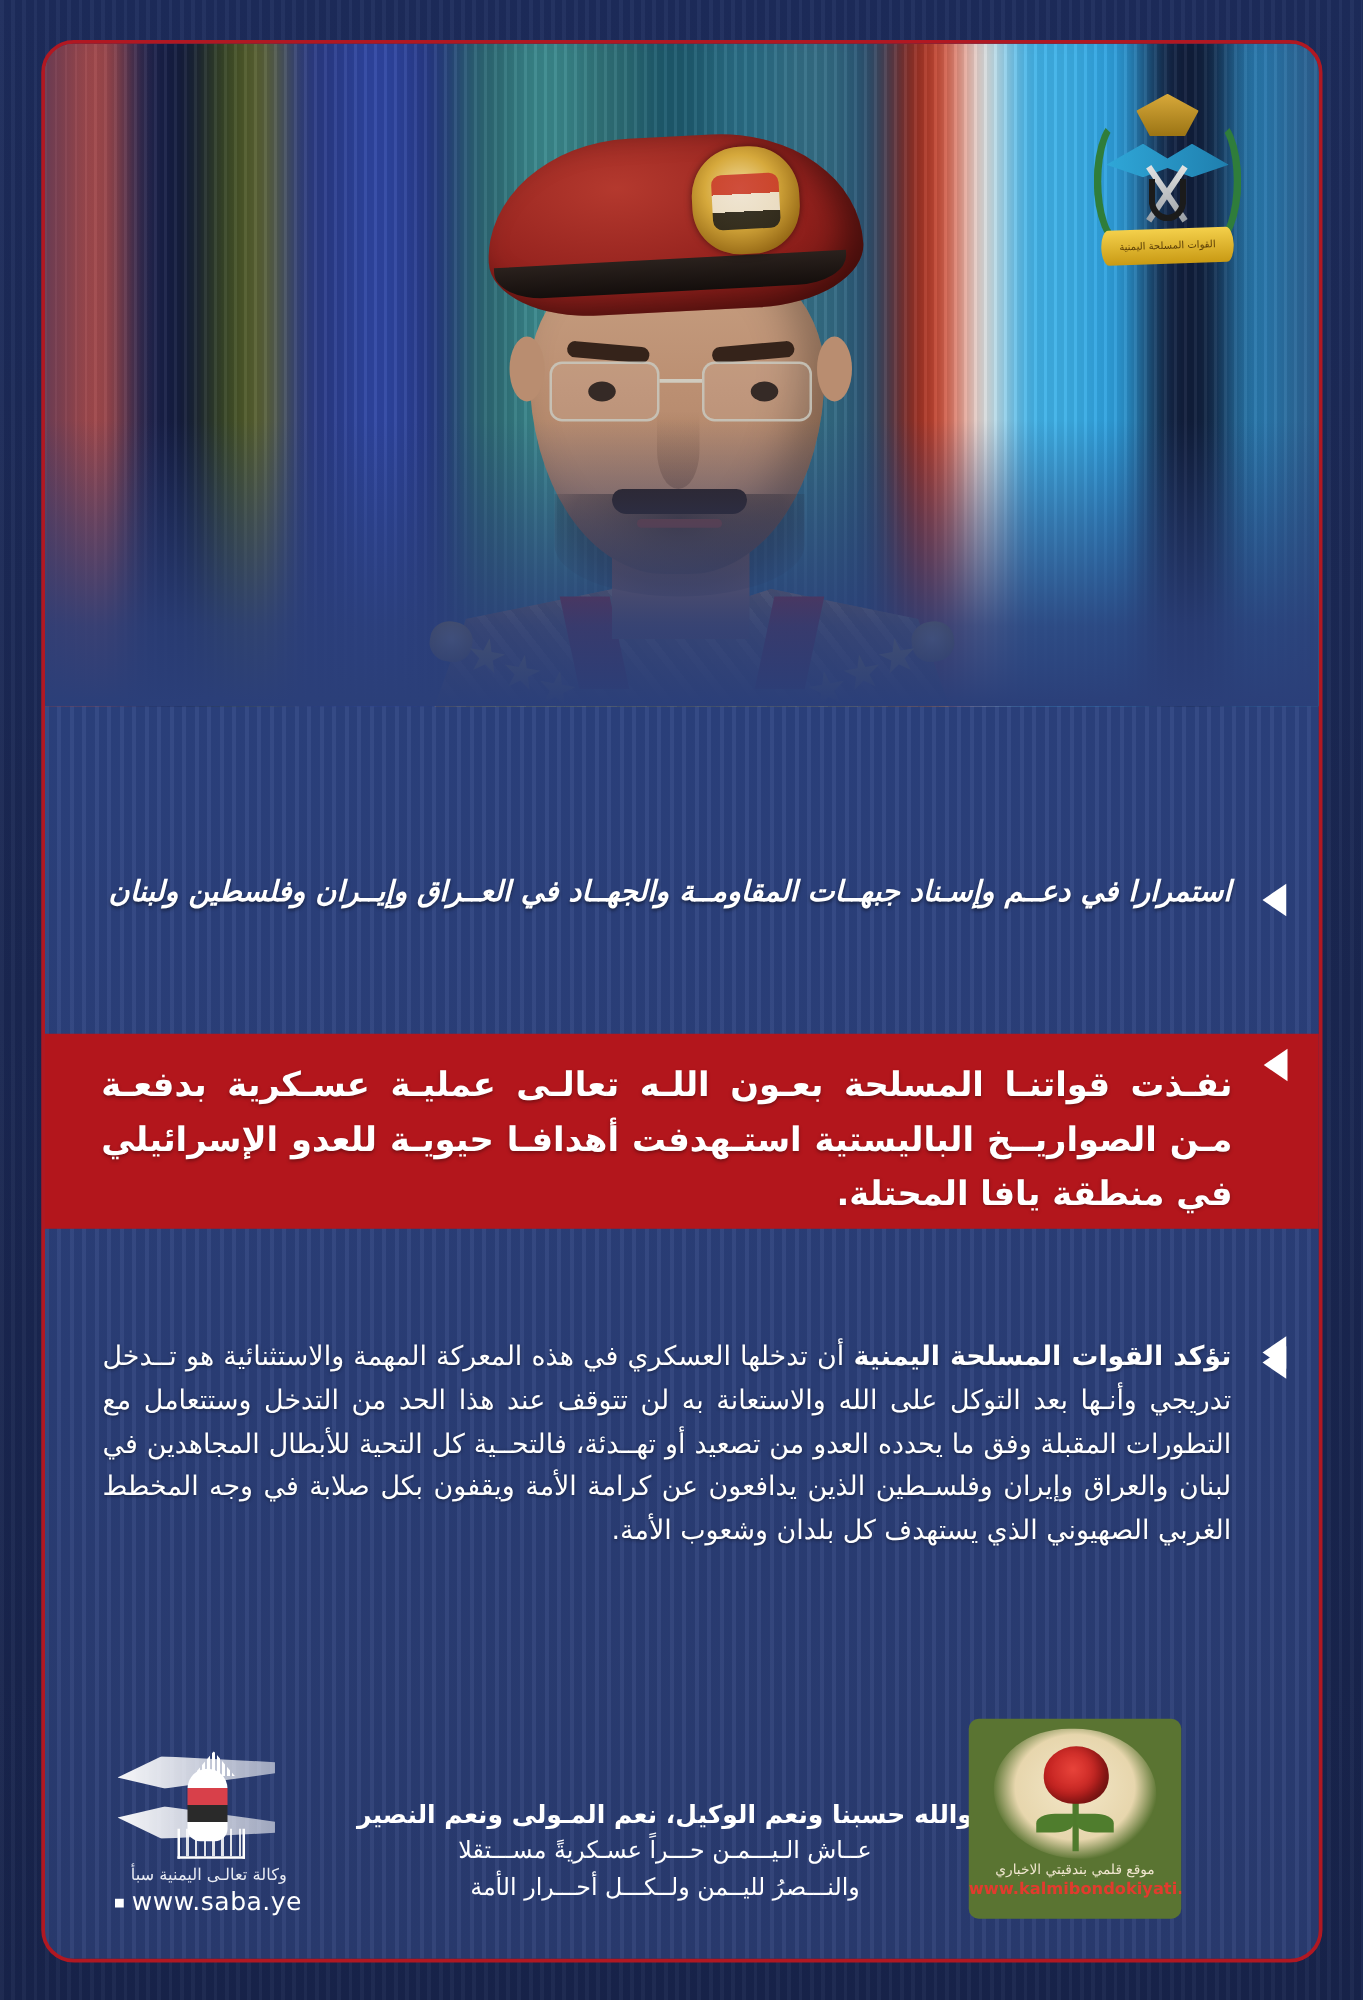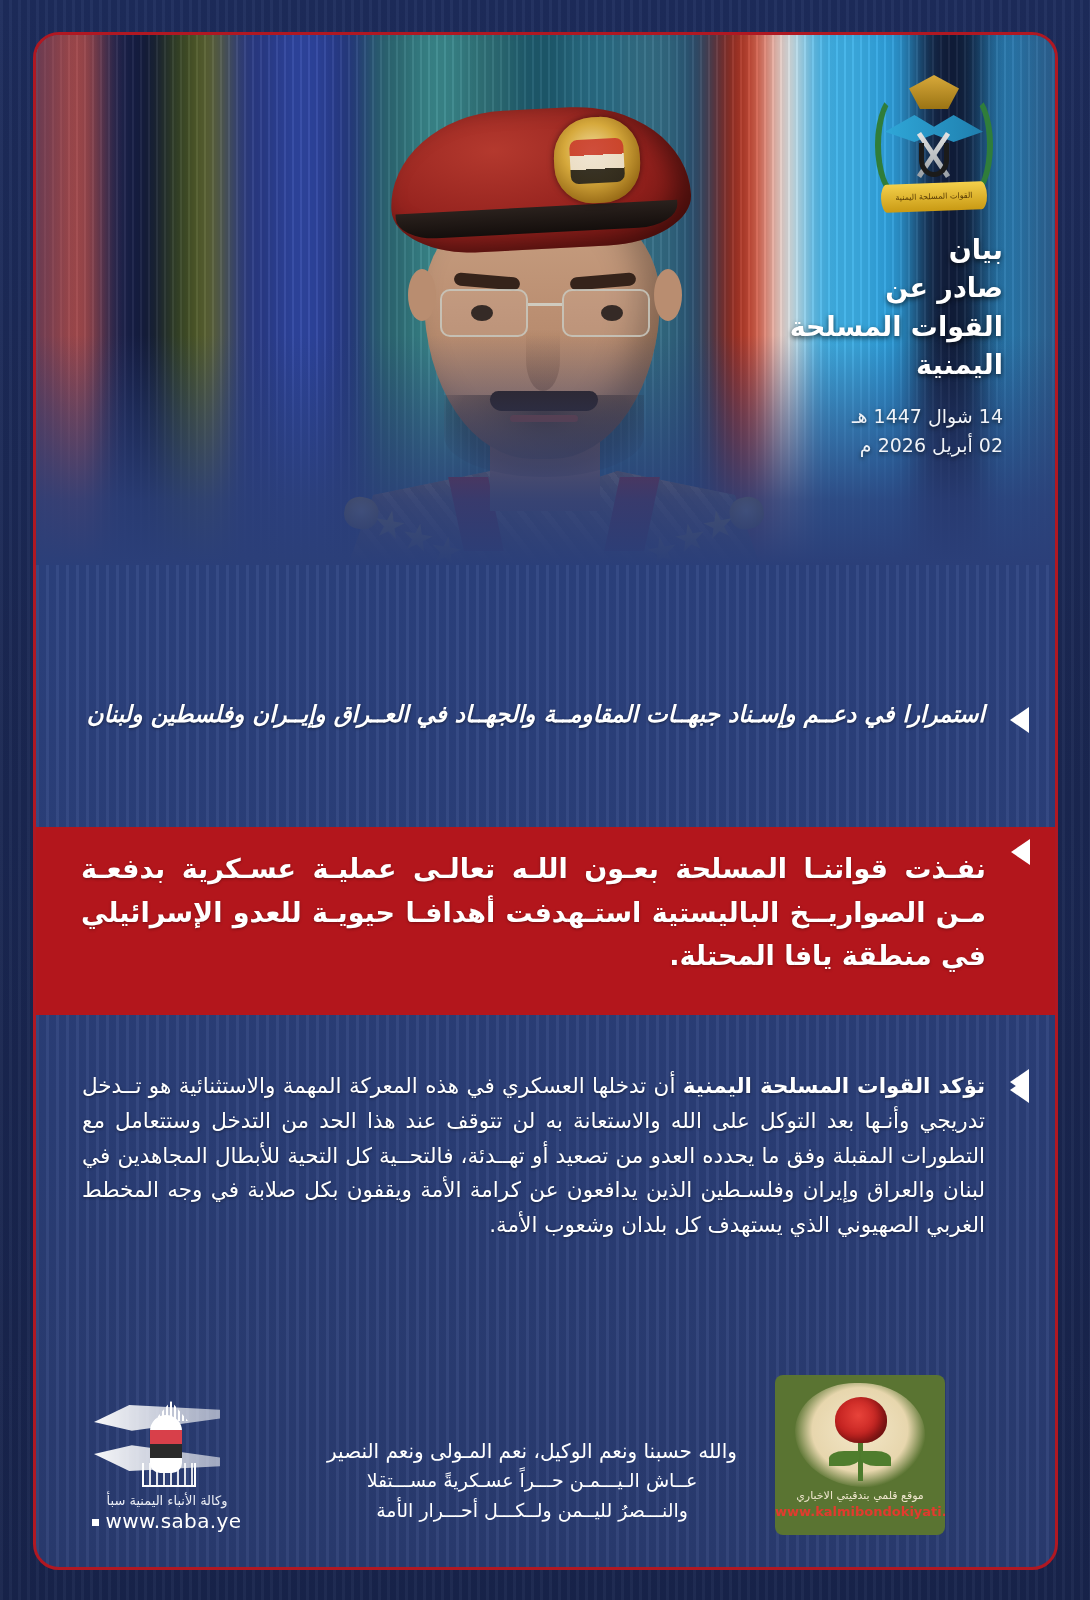--- a/index.html
+++ b/index.html
@@ -335,21 +335,21 @@
     position: absolute; right: 26px; top: 12px;
     width: 0; height: 0;
     border-top: 13px solid transparent;
     border-bottom: 13px solid transparent;
     border-right: 19px solid #ffffff;
   }
 
   
   #redBand {
     position: absolute; left: -1px; right: -1px;
-    top: 792px; height: 188px;
+    top: 792px; height: 156px;
     background: #b3161c;
     z-index: 4;
   }
   #redBand .para {
     font-size: 27px; font-weight: 700; line-height: 1.62;
     padding: 20px 70px 0 46px; margin: 0;
     text-shadow: 0 1px 3px rgba(0,0,0,.35);
   }
 
   
@@ -380,21 +380,21 @@
     background: repeating-linear-gradient(90deg, transparent 0 5px, rgba(255,255,255,.85) 5px 7px);
   }
   .sabaCaption { color: #e9ecf4; font-size: 13px; margin-top: 4px; }
   .sabaUrl { color: #ffffff; font-size: 20px; letter-spacing: .4px; margin-top: 1px; direction: ltr; }
   .sabaUrl .sq { display: inline-block; width: 7px; height: 7px; background: #fff; margin-right: 6px; vertical-align: 2px; }
 
   #closing {
     position: absolute; left: 246px; bottom: 24px; width: 500px;
     text-align: center; color: #fff;
   }
-  .closeStrong { font-size: 20px; font-weight: 400; line-height: 1.5; }
+  .closeStrong { font-size: 20px; font-weight: 700; line-height: 1.5; }
   .closeLine { font-size: 19px; line-height: 1.55; letter-spacing: 2px; }
 
   #kalmiLogo {
     position: absolute; right: 110px; bottom: 14px;
     width: 170px; height: 160px;
     background: #5a7432;
     border-radius: 8px;
     overflow: hidden;
     text-align: center;
   }
@@ -485,28 +485,20 @@
       <div class="wreathR"></div>
       <div class="eagleTop"></div>
       <div class="wingsBlue"></div>
       <div class="swords"></div>
       <div class="anchorC"></div>
       <div class="ribbon">
         <div class="ribbonTxt">القوات المسلحة اليمنية</div>
       </div>
     </div>
 
-    <div id="headerBlock">
-      <div class="hdrLine">بيان</div>
-      <div class="hdrLine">صادر عن</div>
-      <div class="hdrLine">القوات المسلحة</div>
-      <div class="hdrLine">اليمنية</div>
-      <div class="hdrDate">14 شوال 1447 هـ</div>
-      <div class="hdrDate" style="margin-top:0">02 أبريل 2026 م</div>
-    </div>
 
 
     <div id="body">
       <div class="para">
         <span class="bullet"></span>
         <span>استمرارا في دعــم وإسـناد جبهــات المقاومــة والجهــاد في العــراق وإيــران وفلسطين ولبنان</span>
       </div>
     </div>
 
     <div id="redBand">
@@ -530,21 +522,21 @@
     <div id="footer">
 
       <div id="sabaLogo">
         <div class="sabaBird">
           <div class="wingTop"></div>
           <div class="wingBot"></div>
           <div class="sabaCrest"></div>
           <div class="sabaBody"></div>
           <div class="sabaBase"></div>
         </div>
-        <div class="sabaCaption">وكالة الأنباء اليمنية سبأ</div>
+        <div class="sabaCaption">وكالة تعالـى اليمنية سبأ</div>
         <div class="sabaUrl"><span class="sq"></span><span>www.saba.ye</span></div>
       </div>
 
       <div id="closing">
         <div class="closeStrong">والله حسبنا ونعم الوكيل، نعم المـولى ونعم النصير</div>
         <div class="closeLine">عــاش الـيـــمـن حـــراً عسـكريةً مســـتقلا</div>
         <div class="closeLine">والنـــصرُ لليــمن ولــكـــل أحـــرار الأمة</div>
       </div>
 
       <div id="kalmiLogo">

